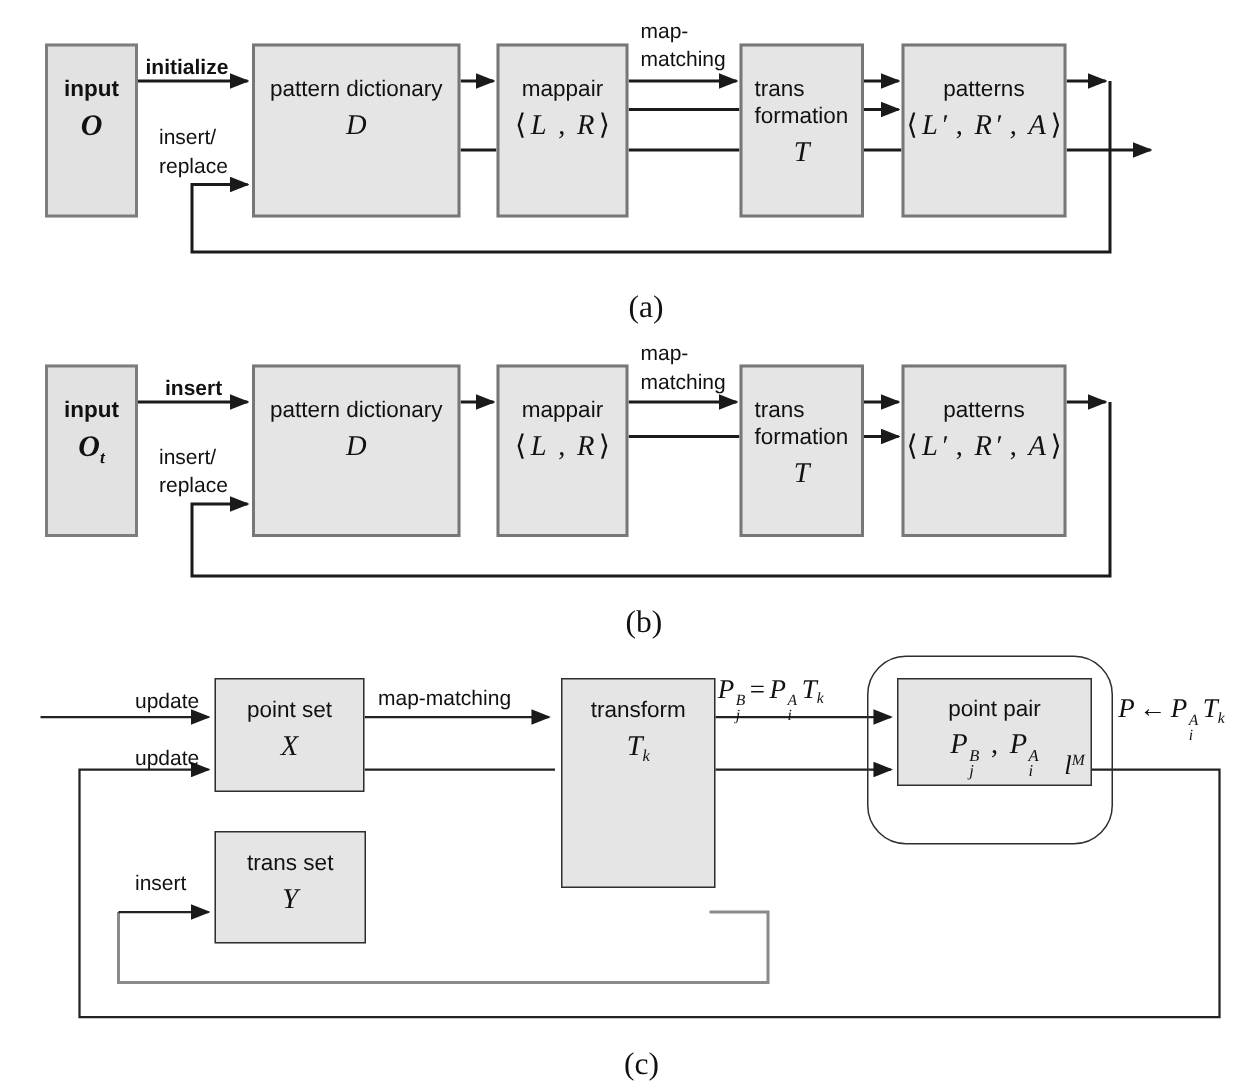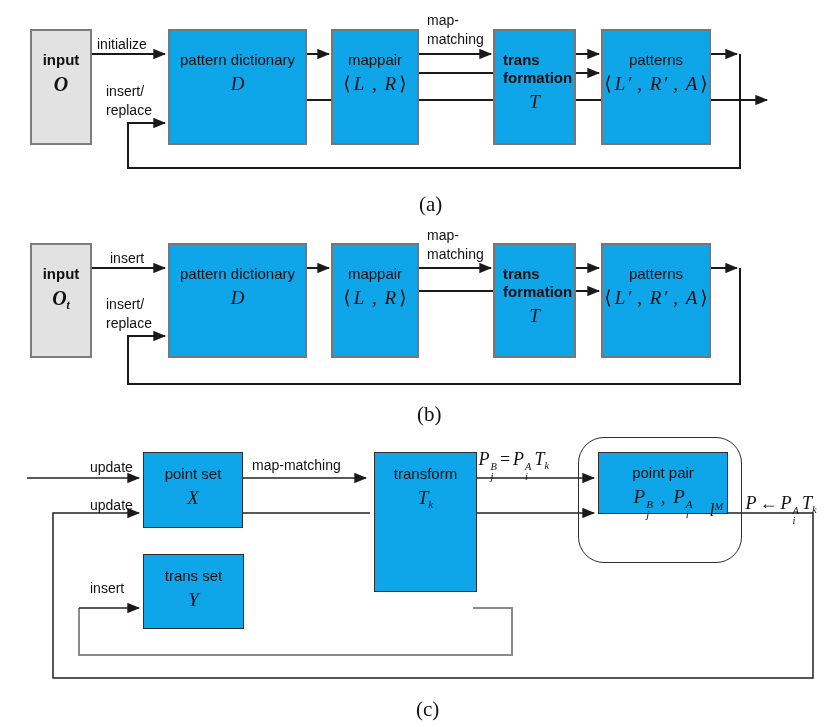--- a/index.html
+++ b/index.html
@@ -1,41 +1,41 @@
 <!DOCTYPE html>
 <html><head>
 <meta charset="utf-8">
 <style>
   html,body{margin:0;padding:0;background:#fff;}
   .stage{position:relative;width:836px;height:727px;background:#fff;overflow:hidden;
          font-family:"Liberation Sans",sans-serif;color:#111;}
   svg.wires{position:absolute;left:0;top:0;width:836px;height:727px;}
   
-  .bx{position:absolute;box-sizing:border-box;background:#0ea5e9;border:2px solid #777;
+  .bx{position:absolute;box-sizing:border-box;background:#e5e5e5;border:2px solid #777;
       display:flex;flex-direction:column;align-items:center;padding-top:20px;
       font-size:15px;line-height:18px;}
   .bx .bl{white-space:pre-line;text-align:left;}
-  .bx.leftlbl .bl{align-self:flex-start;padding-left:8px;text-align:left;font-weight:bold;}
+  .bx.leftlbl .bl{align-self:flex-start;padding-left:8px;text-align:left;}
   .bx.io{background:#e2e2e2;border-color:#7d7d7d;font-weight:bold;}
   .bx.cbox{border:1.5px solid #2e2e2e;padding-top:18px;}
   .roundbox{position:absolute;box-sizing:border-box;border:1.5px solid #2e2e2e;border-radius:26px;}
   
   .sym{font-family:"Liberation Serif",serif;font-size:19px;line-height:24px;margin-top:3px;}
   .io .sym{font-size:20px;}
   .tk{margin:0 1.5px;white-space:nowrap;}
   .it{font-style:italic;}
   .bd{font-weight:bold;}
   .ss{display:inline-flex;flex-direction:column;align-items:flex-start;
       font-size:0.58em;line-height:0.95;vertical-align:-0.45em;margin-left:1px;}
   .ss span{display:block;font-style:italic;}
   .sp{font-size:0.58em;vertical-align:0.55em;}
   .sb{font-size:0.58em;vertical-align:-0.38em;}
   
   .albl{position:absolute;font-size:14px;line-height:19px;white-space:pre-line;}
-  .albl.b{font-weight:normal;}
+  .albl.b{font-weight:bold;}
   .flbl{position:absolute;font-family:"Liberation Serif",serif;font-size:18px;white-space:nowrap;}
   .cap{position:absolute;font-family:"Liberation Serif",serif;font-size:21px;}
 </style>
 </head>
 <body>
 
 <div class="stage">
 
   <svg class="wires" viewBox="0 0 836 727" xmlns="http://www.w3.org/2000/svg">
     <defs>
@@ -166,39 +166,39 @@
     <div class="sym"><span class="tk it">Y</span></div>
   </div>
 
   <div class="bx cbox" style="left:374px;top:452px;width:103px;height:140px;padding-top:12px">
     <div class="bl">transform</div>
     <div class="sym"><span class="tk it">T<span class="sb">k</span></span></div>
   </div>
 
   <div class="roundbox" style="left:578px;top:437px;width:164px;height:126px"></div>
 
-  <div class="bx cbox" style="left:598px;top:452px;width:130px;height:62px;padding-top:11px">
+  <div class="bx cbox" style="left:598px;top:452px;width:130px;height:72px;padding-top:11px">
     <div class="bl">point pair</div>
     <div class="sym"><span class="tk it">P<span class="ss">
             <span>B</span>
             <span>j</span>
           </span></span><span class="tk"> , </span><span class="tk it">P<span class="ss">
             <span>A</span>
             <span>i</span>
           </span></span></div>
   </div>
 
   <div class="flbl" style="left:477px;top:449px"><span class="tk it">P<span class="ss">
           <span>B</span>
           <span>j</span>
         </span></span><span class="tk">=</span><span class="tk it">P<span class="ss">
           <span>A</span>
           <span>i</span>
         </span></span><span class="tk it">T<span class="sb">k</span></span></div>
-  <div class="flbl" style="left:744px;top:493px"><span class="tk it">P</span><span class="tk">←</span><span class="tk it">P<span class="ss">
+  <div class="flbl" style="left:744px;top:462px"><span class="tk it">P</span><span class="tk">←</span><span class="tk it">P<span class="ss">
           <span>A</span>
           <span>i</span>
         </span></span><span class="tk it">T<span class="sb">k</span></span></div>
   <div class="flbl" style="left:708px;top:500px"><span class="tk it">l<span class="sp">M</span></span></div>
 
   <div class="cap" style="left:416px;top:697px">(c)</div>
 
 </div>
 
 </body></html>

